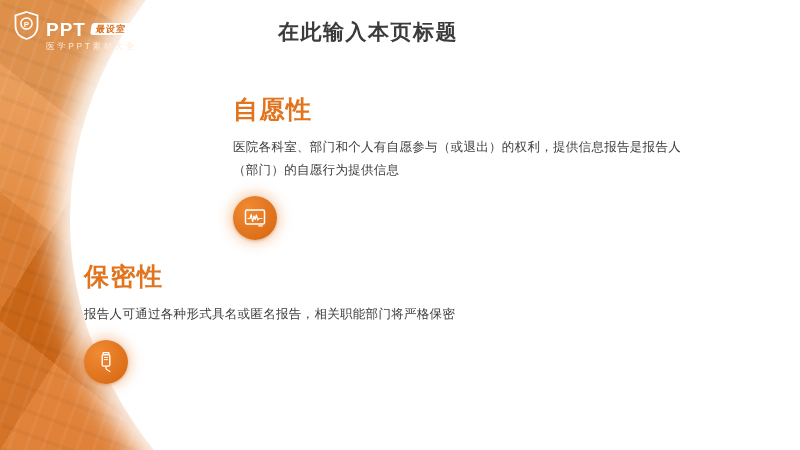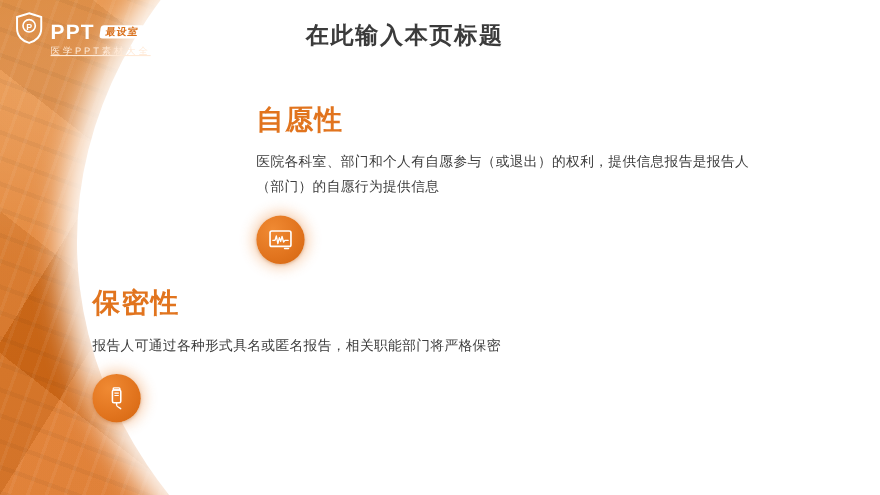--- a/index.html
+++ b/index.html
@@ -51,21 +51,21 @@
   .logo-ppt{
     font-size:19px;font-weight:bold;color:#ffffff;letter-spacing:1px;
     font-family:"Liberation Sans",sans-serif;
   }
   .logo-badge{
     background:#ffffff;color:#d9701c;font-size:9px;font-weight:bold;
     padding:1.5px 5px;border-radius:3px;letter-spacing:1px;
     transform:skewX(-8deg);
   }
   .logo-sub{
-    margin-top:3px;font-size:8.5px;color:#ffe9d6;letter-spacing:2.6px;text-decoration:underline;
+    margin-top:3px;font-size:8.5px;color:#ffe9d6;letter-spacing:2.6px;
   }
   
   .page-title{
     position:absolute;left:278px;top:18px;z-index:9;
     font-size:21px;font-weight:bold;color:#3b3b3b;
     letter-spacing:1.5px;white-space:nowrap;
     text-shadow:0 0 9px rgba(255,255,255,.95), 0 0 5px rgba(255,255,255,.95);
   }
   
   .block{position:absolute;z-index:8;}

